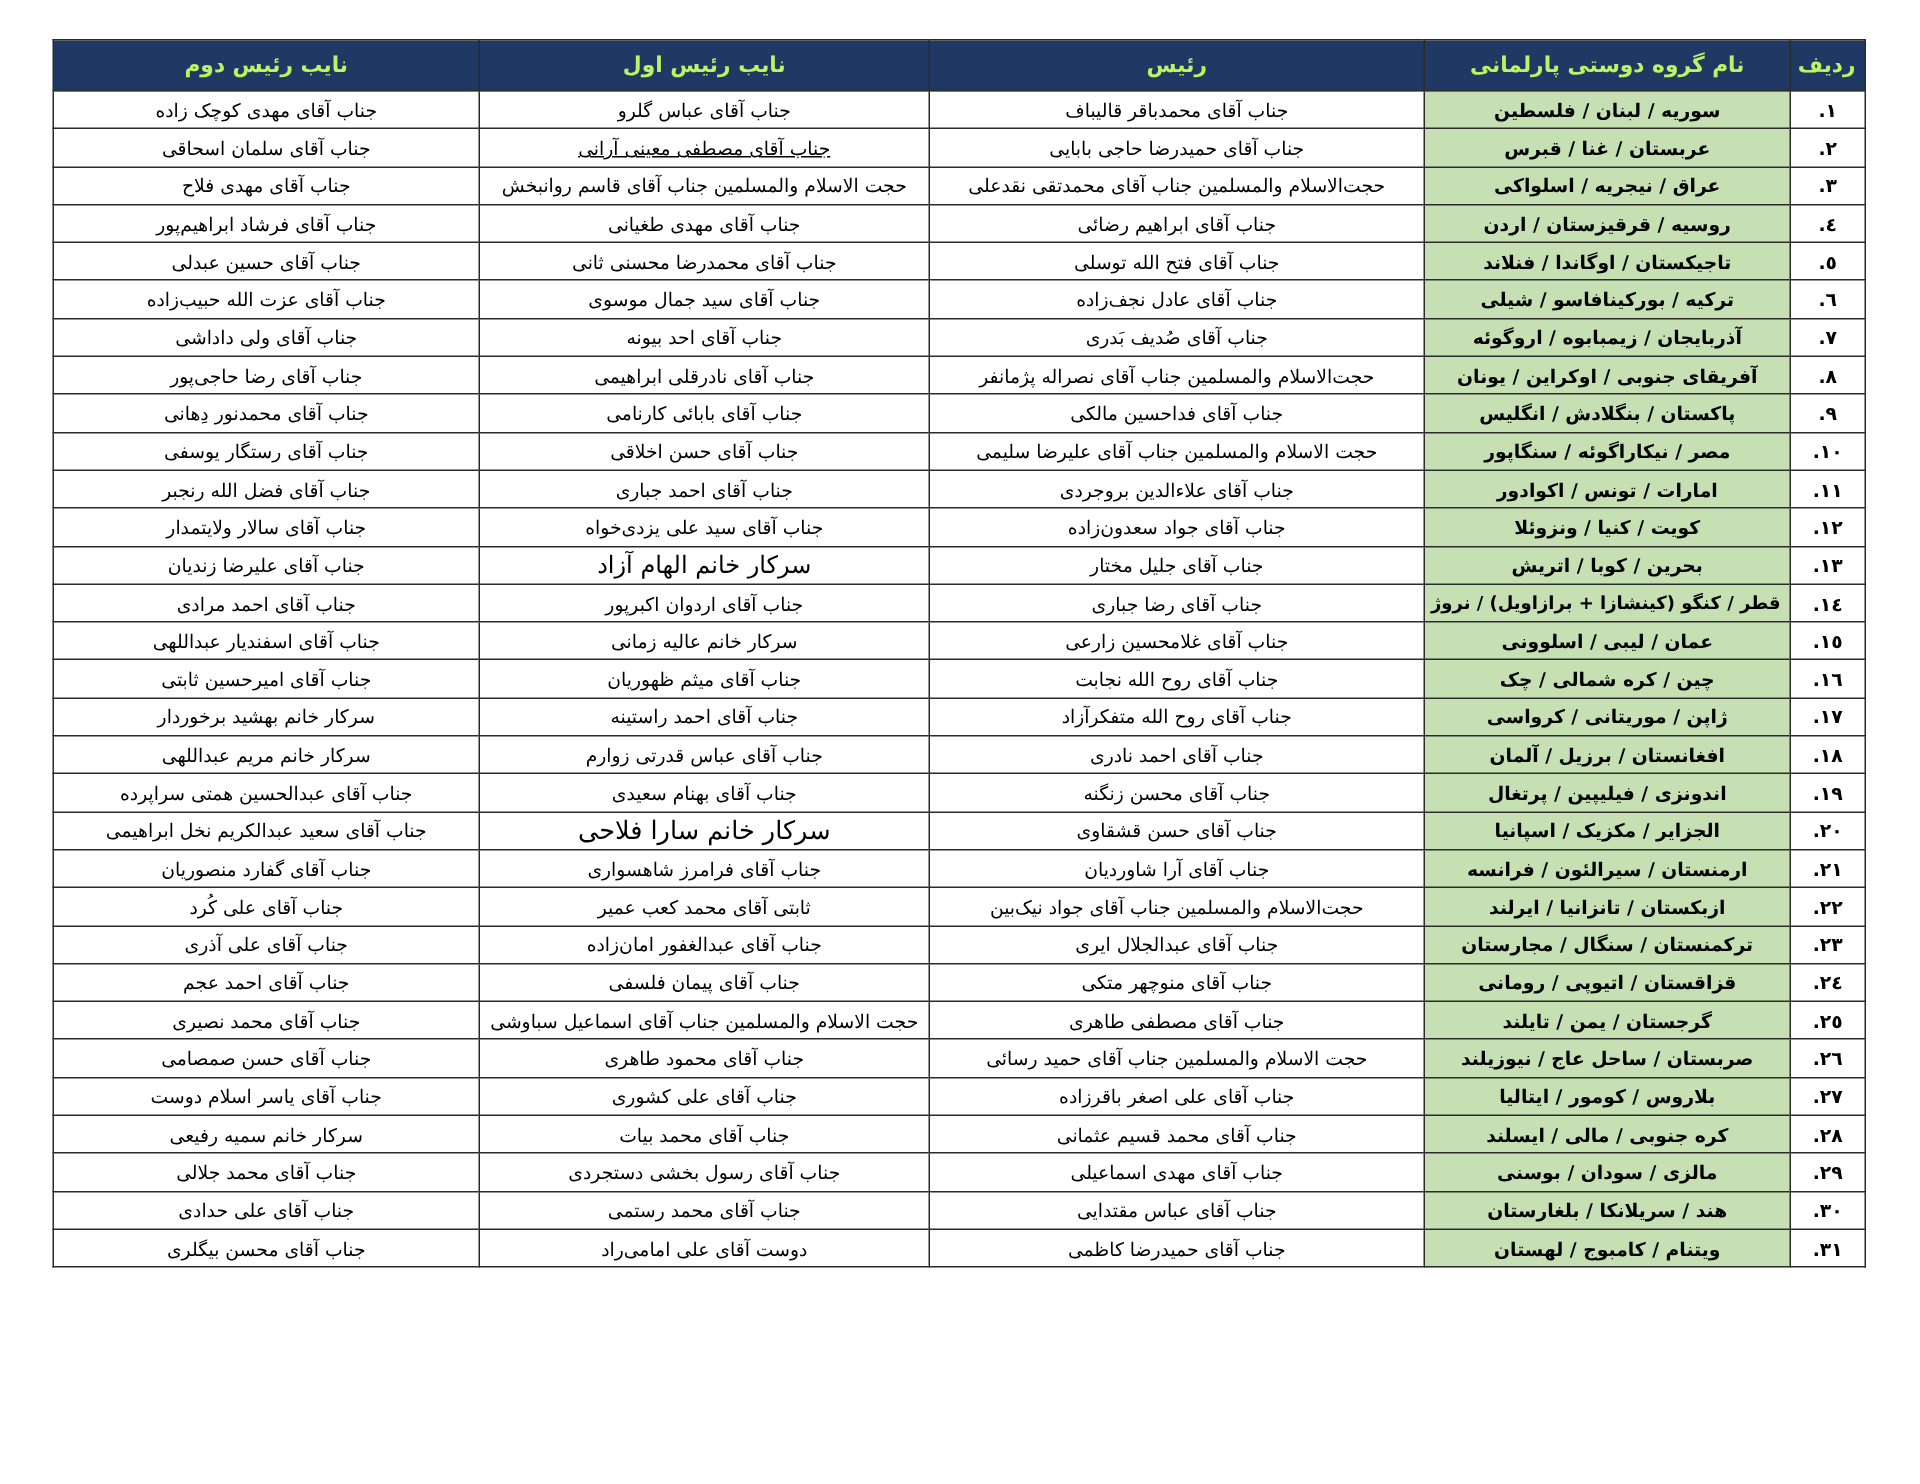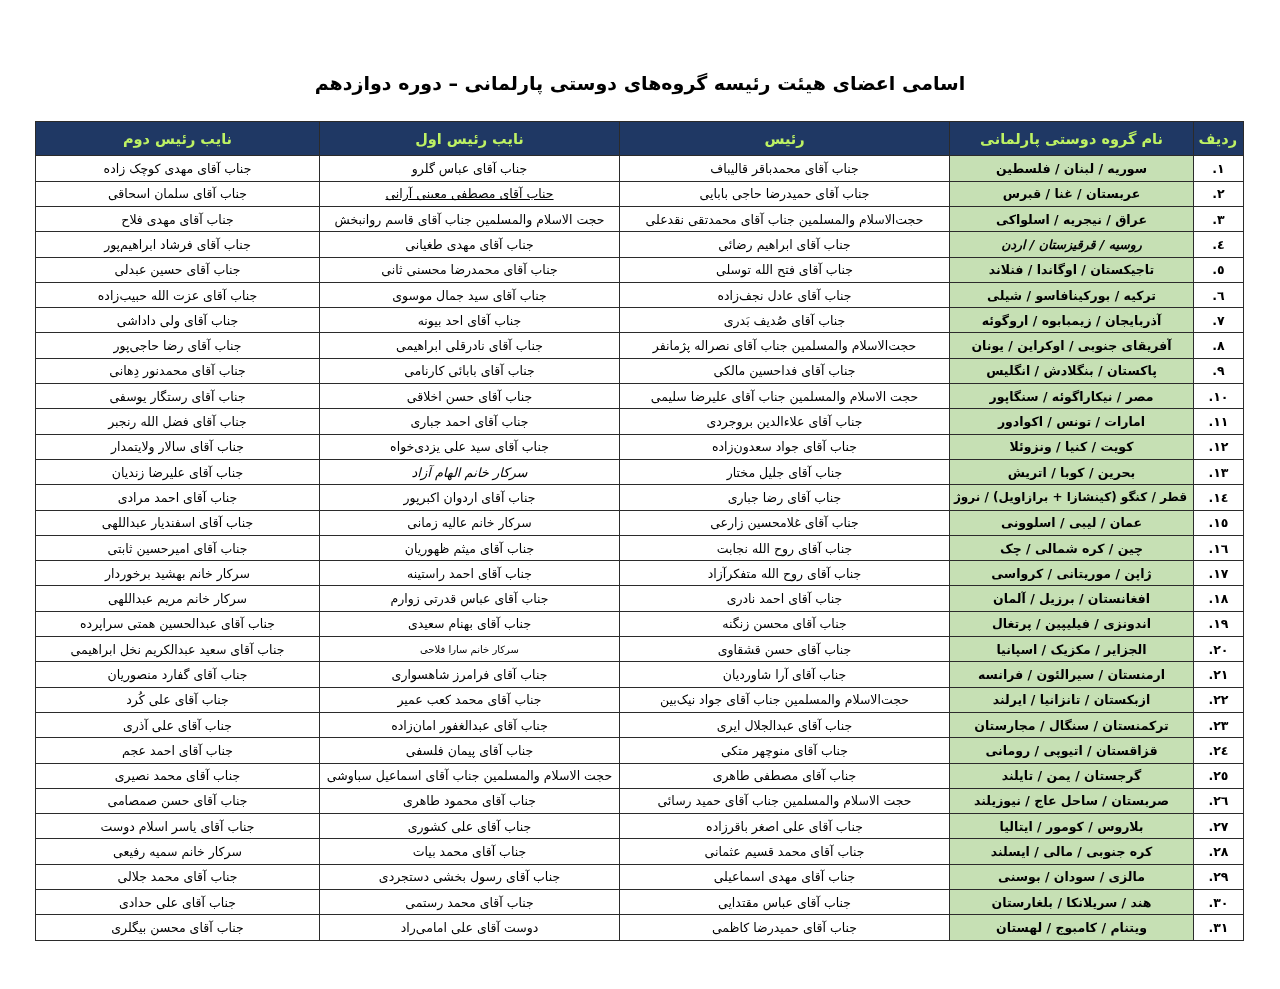--- a/index.html
+++ b/index.html
@@ -80,21 +80,20 @@
     font-weight:normal;
     text-align:center;
     white-space:nowrap;
   }
 </style>
 <style>thead th{background:#1F3864;color:#bef264;}td.group{background:#C6E0B4;}table.roster td{border-color:#2B2B2B;}</style></head>
 <body>
 
 <div id="page">
 
-  <h1 class="doc-title">اسامی اعضای هیئت رئیسه گروه‌های دوستی پارلمانی – دوره دوازدهم</h1>
 
   <div class="table-wrap">
     <table class="roster">
       <colgroup>
         <col class="c-radif">
         <col class="c-group">
         <col class="c-rais">
         <col class="c-naib1">
         <col class="c-naib2">
       </colgroup>
@@ -124,21 +123,21 @@
           </tr>
           <tr>
             <td class="radif">۳.</td>
             <td class="group" style="font-size: 12.5px;">عراق / نیجریه / اسلواکی</td>
             <td class="person" style="font-size: 12.5px;">حجت‌الاسلام والمسلمین جناب آقای محمدتقی نقدعلی</td>
             <td class="person" style="font-size: 12.5px;">حجت الاسلام والمسلمین جناب آقای قاسم روانبخش</td>
             <td class="person" style="font-size: 12.5px;">جناب آقای مهدی فلاح</td>
           </tr>
           <tr>
             <td class="radif">٤.</td>
-            <td class="group" style="font-size: 12.5px; font-style: italic;">روسیه / قرقیزستان / اردن</td>
+            <td class="group" style="font-size: 12.5px;">روسیه / قرقیزستان / اردن</td>
             <td class="person" style="font-size: 12.5px;">جناب آقای ابراهیم رضائی</td>
             <td class="person" style="font-size: 12.5px;">جناب آقای مهدی طغیانی</td>
             <td class="person" style="font-size: 12.5px;">جناب آقای فرشاد ابراهیم‌پور</td>
           </tr>
           <tr>
             <td class="radif">٥.</td>
             <td class="group" style="font-size: 12.5px;">تاجیکستان / اوگاندا / فنلاند</td>
             <td class="person" style="font-size: 12.5px;">جناب آقای فتح الله توسلی</td>
             <td class="person" style="font-size: 12.5px;">جناب آقای محمدرضا محسنی ثانی</td>
             <td class="person" style="font-size: 12.5px;">جناب آقای حسین عبدلی</td>
@@ -189,21 +188,21 @@
             <td class="radif">۱۲.</td>
             <td class="group" style="font-size: 12.5px;">کویت / کنیا / ونزوئلا</td>
             <td class="person" style="font-size: 12.5px;">جناب آقای جواد سعدون‌زاده</td>
             <td class="person" style="font-size: 12.5px;">جناب آقای سید علی یزدی‌خواه</td>
             <td class="person" style="font-size: 12.5px;">جناب آقای سالار ولایتمدار</td>
           </tr>
           <tr>
             <td class="radif">۱۳.</td>
             <td class="group" style="font-size: 12.5px;">بحرین / کوبا / اتریش</td>
             <td class="person" style="font-size: 12.5px;">جناب آقای جلیل مختار</td>
-            <td class="person" style="font-size: 13px; font-style: italic;">سرکار خانم الهام آزاد</td>
+            <td class="person" style="font-size: 16px;">سرکار خانم الهام آزاد</td>
             <td class="person" style="font-size: 12.5px;">جناب آقای علیرضا زندیان</td>
           </tr>
           <tr>
             <td class="radif">۱٤.</td>
             <td class="group" style="font-size: 12px;">قطر / کنگو (کینشازا + برازاویل) / نروژ</td>
             <td class="person" style="font-size: 12.5px;">جناب آقای رضا جباری</td>
             <td class="person" style="font-size: 12.5px;">جناب آقای اردوان اکبرپور</td>
             <td class="person" style="font-size: 12.5px;">جناب آقای احمد مرادی</td>
           </tr>
           <tr>
@@ -238,35 +237,35 @@
             <td class="radif">۱۹.</td>
             <td class="group" style="font-size: 12.5px;">اندونزی / فیلیپین / پرتغال</td>
             <td class="person" style="font-size: 12.5px;">جناب آقای محسن زنگنه</td>
             <td class="person" style="font-size: 12.5px;">جناب آقای بهنام سعیدی</td>
             <td class="person" style="font-size: 12.5px;">جناب آقای عبدالحسین همتی سراپرده</td>
           </tr>
           <tr>
             <td class="radif">۲۰.</td>
             <td class="group" style="font-size: 12.5px;">الجزایر / مکزیک / اسپانیا</td>
             <td class="person" style="font-size: 12.5px;">جناب آقای حسن قشقاوی</td>
-            <td class="person" style="font-size: 10px;">سرکار خانم سارا فلاحی</td>
+            <td class="person" style="font-size: 17px;">سرکار خانم سارا فلاحی</td>
             <td class="person" style="font-size: 12.5px;">جناب آقای سعید عبدالکریم نخل ابراهیمی</td>
           </tr>
           <tr>
             <td class="radif">۲۱.</td>
             <td class="group" style="font-size: 12.5px;">ارمنستان / سیرالئون / فرانسه</td>
             <td class="person" style="font-size: 12.5px;">جناب آقای آرا شاوردیان</td>
             <td class="person" style="font-size: 12.5px;">جناب آقای فرامرز شاهسواری</td>
             <td class="person" style="font-size: 12.5px;">جناب آقای گفارد منصوریان</td>
           </tr>
           <tr>
             <td class="radif">۲۲.</td>
             <td class="group" style="font-size: 12.5px;">ازبکستان / تانزانیا / ایرلند</td>
             <td class="person" style="font-size: 12.5px;">حجت‌الاسلام والمسلمین جناب آقای جواد نیک‌بین</td>
-            <td class="person" style="font-size: 12.5px;">جناب آقای محمد کعب عمیر</td>
+            <td class="person" style="font-size: 12.5px;">ثابتی آقای محمد کعب عمیر</td>
             <td class="person" style="font-size: 12.5px;">جناب آقای علی کُرد</td>
           </tr>
           <tr>
             <td class="radif">۲۳.</td>
             <td class="group" style="font-size: 12.5px;">ترکمنستان / سنگال / مجارستان</td>
             <td class="person" style="font-size: 12.5px;">جناب آقای عبدالجلال ایری</td>
             <td class="person" style="font-size: 12.5px;">جناب آقای عبدالغفور امان‌زاده</td>
             <td class="person" style="font-size: 12.5px;">جناب آقای علی آذری</td>
           </tr>
           <tr>

